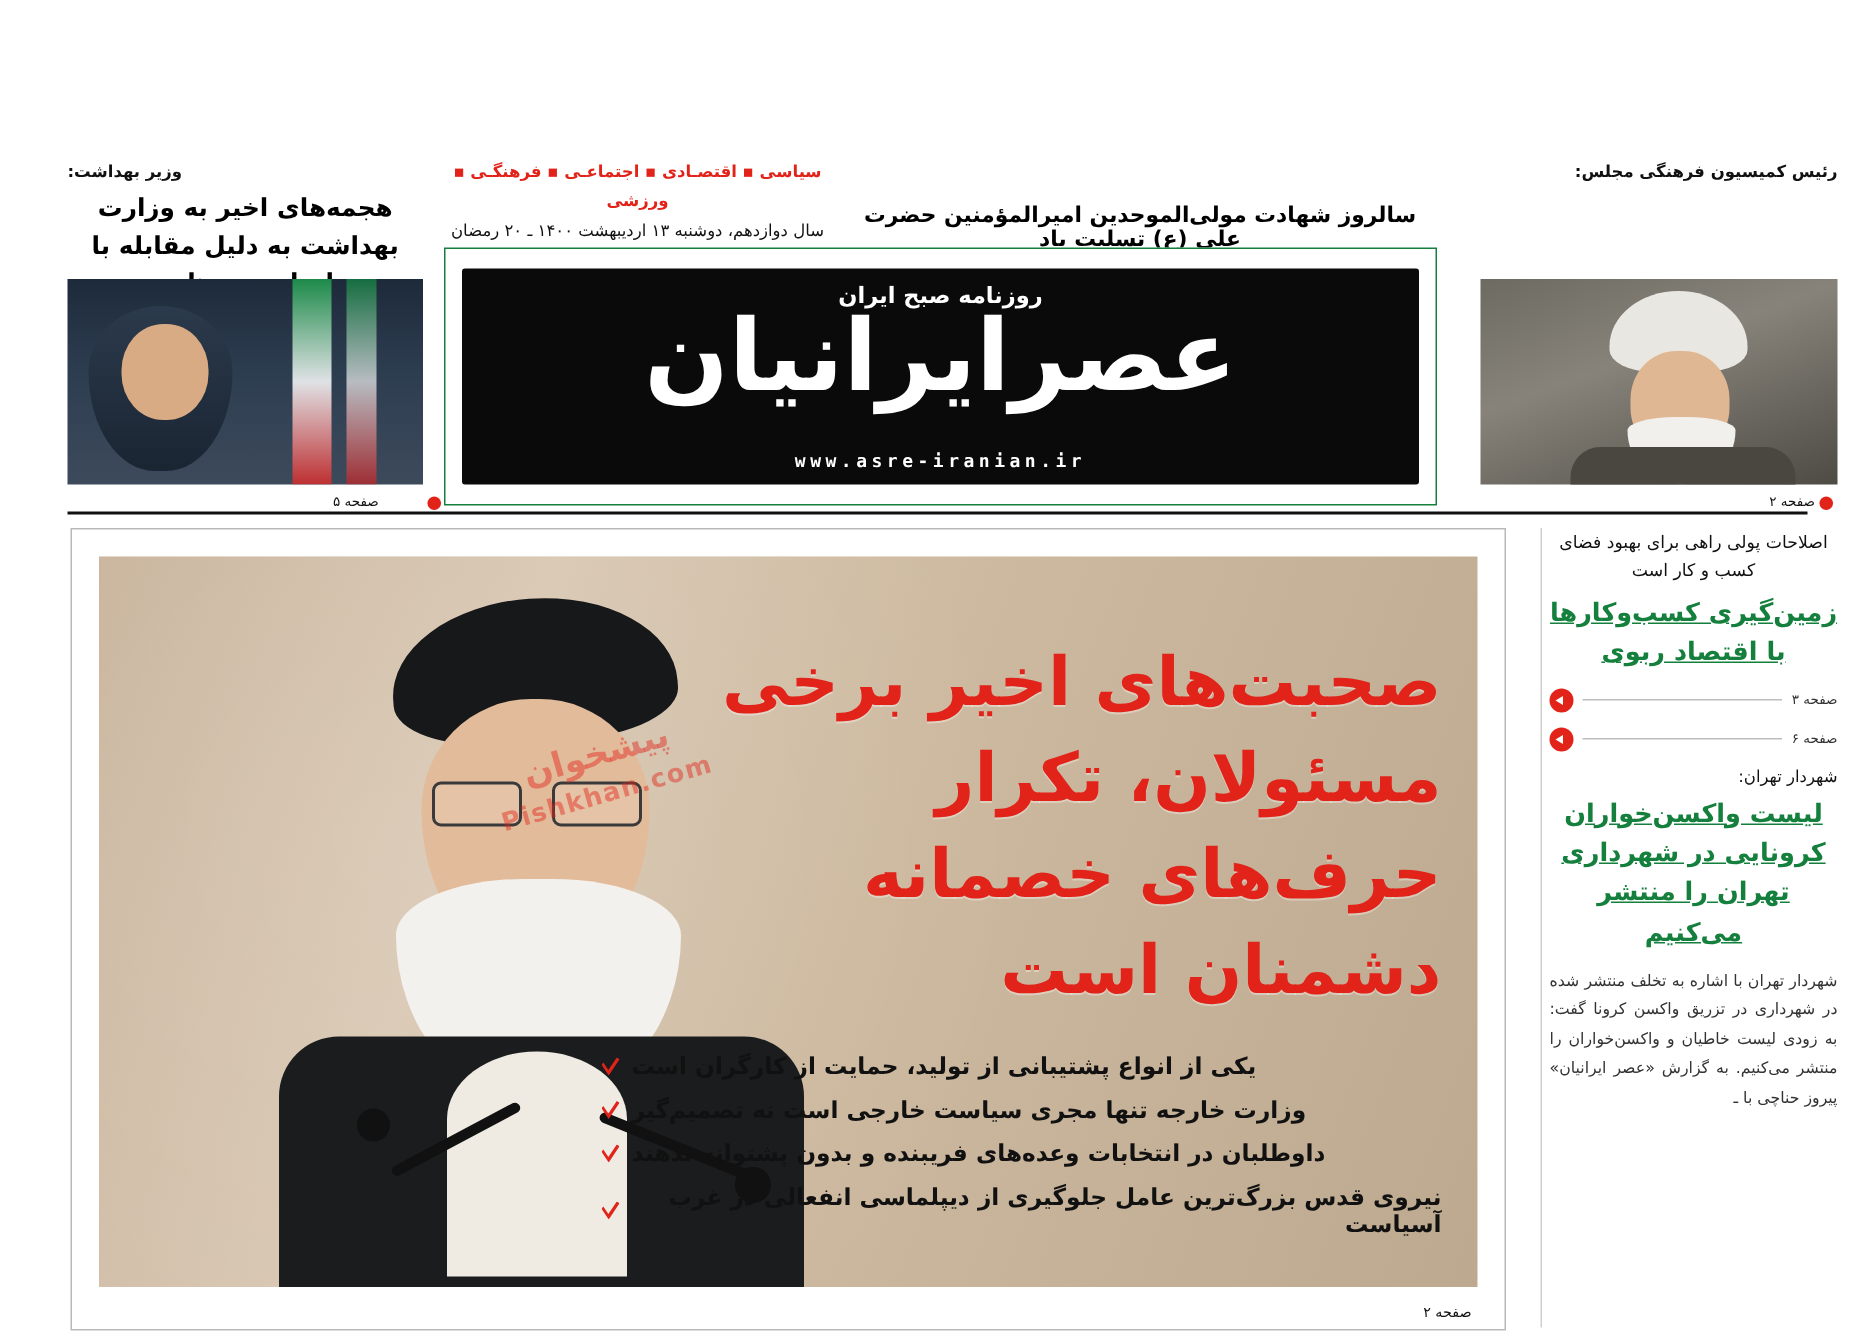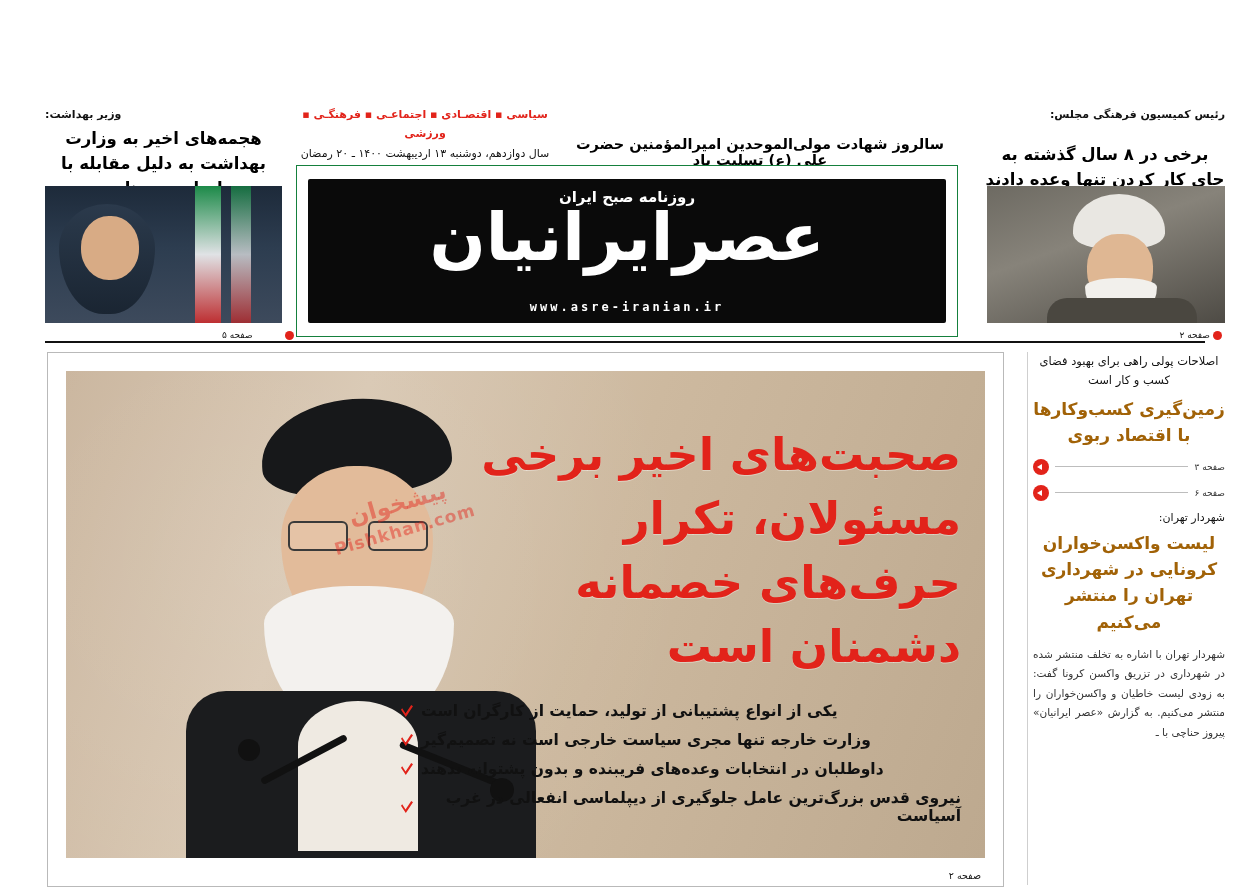--- a/index.html
+++ b/index.html
@@ -172,21 +172,21 @@
     position:absolute;bottom:5px;right:22px;font-size:9.5px;color:#111;
   }
 
   
   .sidebar{
     position:absolute;top:352px;right:25px;width:192px;height:533px;
     text-align:right;
   }
   .sb-kicker{font-size:11.5px;line-height:1.65;color:#111;text-align:center;}
   .sb-title{
-    font-size:17px;font-weight:bold;line-height:1.55;color:#a16207;text-align:center;margin-top:6px;
+    font-size:17px;font-weight:bold;line-height:1.55;color:#15803d;text-align:center;margin-top:6px;text-decoration:underline;
   }
   .sb-body{
     font-size:10.5px;line-height:1.85;color:#333;text-align:justify;margin-top:10px;
     direction:rtl;
   }
   .sb-sep{
     display:flex;align-items:center;gap:6px;margin:10px 0;flex-direction:row-reverse;
     justify-content:flex-start;
   }
   .sb-sep .line{flex:1;height:1px;background:#bdbdbd;}
@@ -247,21 +247,20 @@
     <div class="masthead">
       <div class="logo-block">
         <div class="logo-sub">روزنامه صبح ایران</div>
         <div class="logo-main">عصرایرانیان</div>
         <div class="logo-url">www.asre-iranian.ir</div>
       </div>
     </div>
 
     <div class="top-right-box">
       <div class="top-right-kicker">رئیس کمیسیون فرهنگی مجلس:</div>
-      <div class="top-right-title">برخی در ۸ سال گذشته به جای کار کردن تنها وعده دادند</div>
     </div>
     <div class="top-right-photo">
       <div style="position:absolute;left:86px;top:8px;width:92px;height:54px;background:#e9e7e2;border-radius:55% 55% 35% 35%/75% 75% 30% 30%;"></div>
       <div style="position:absolute;left:100px;top:48px;width:66px;height:70px;background:#dfb793;border-radius:46%;"></div>
       <div style="position:absolute;left:98px;top:92px;width:72px;height:45px;background:#f2f0ec;border-radius:45% 45% 50% 50%/20% 20% 80% 80%;"></div>
       <div style="position:absolute;left:60px;top:112px;width:150px;height:30px;background:#4a4740;border-radius:20px 20px 0 0;"></div>
     </div>
     <div class="badge-page" style="top:330px;right:28px;">
       <span class="badge-dot"></span>
       <span>صفحه ۲</span>

